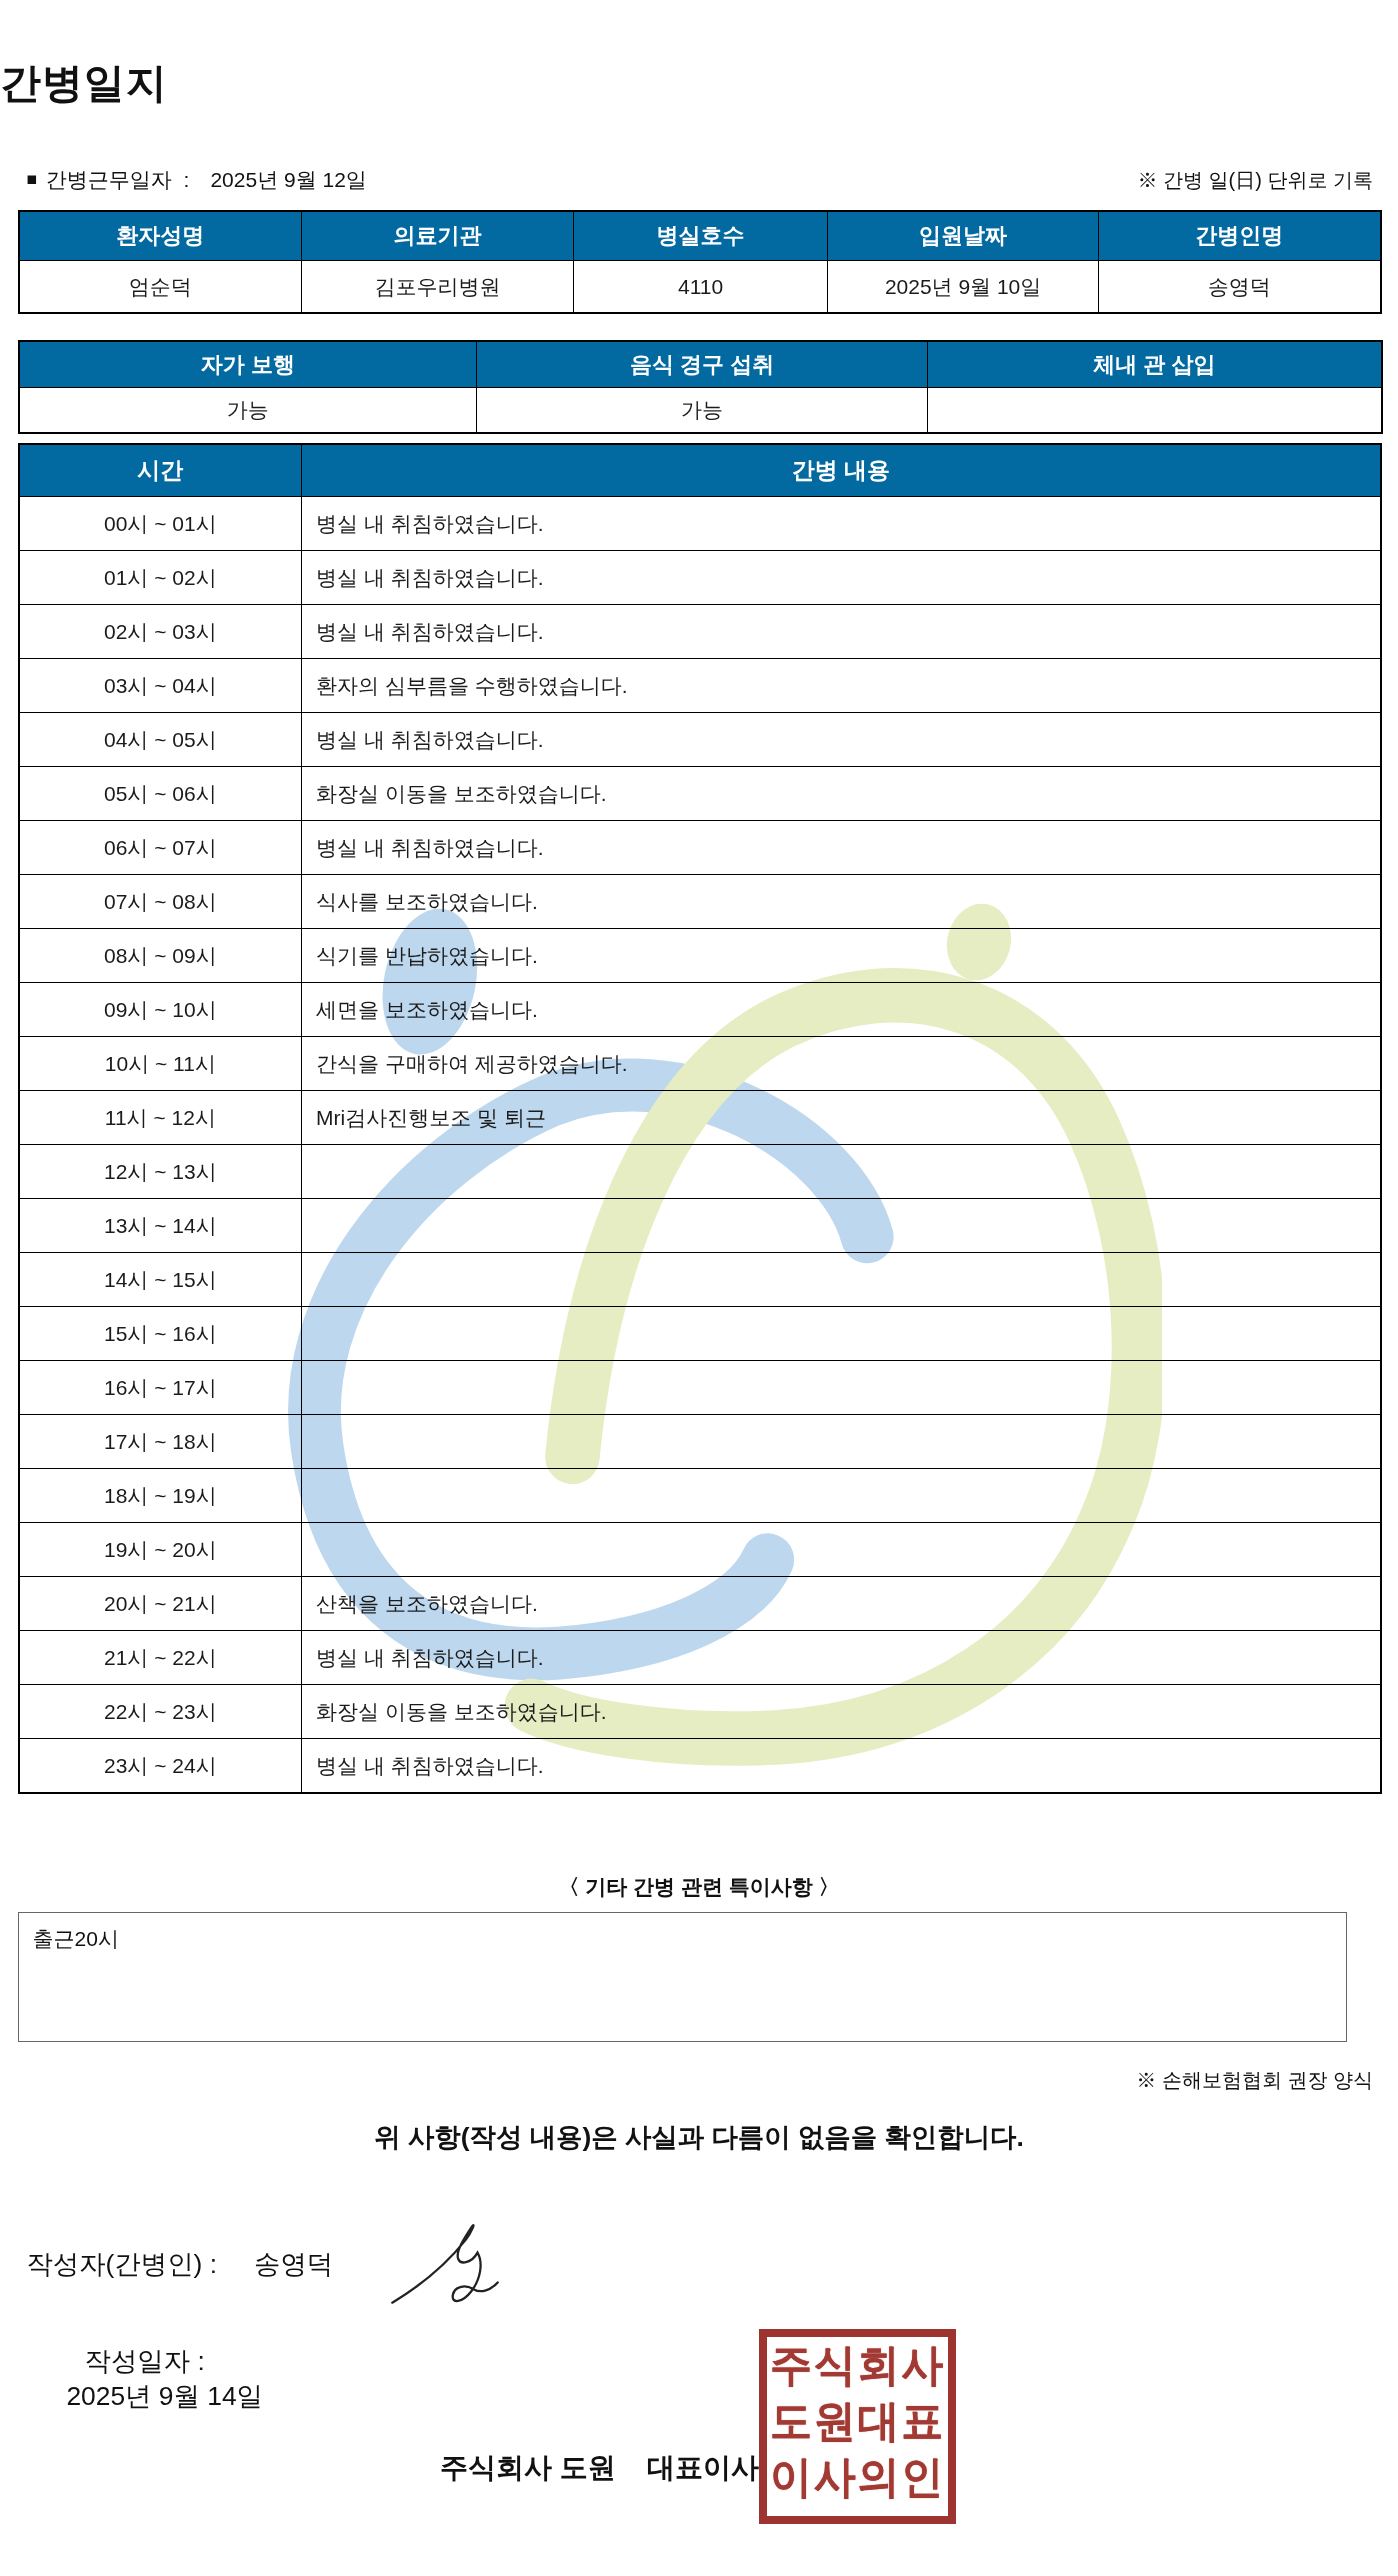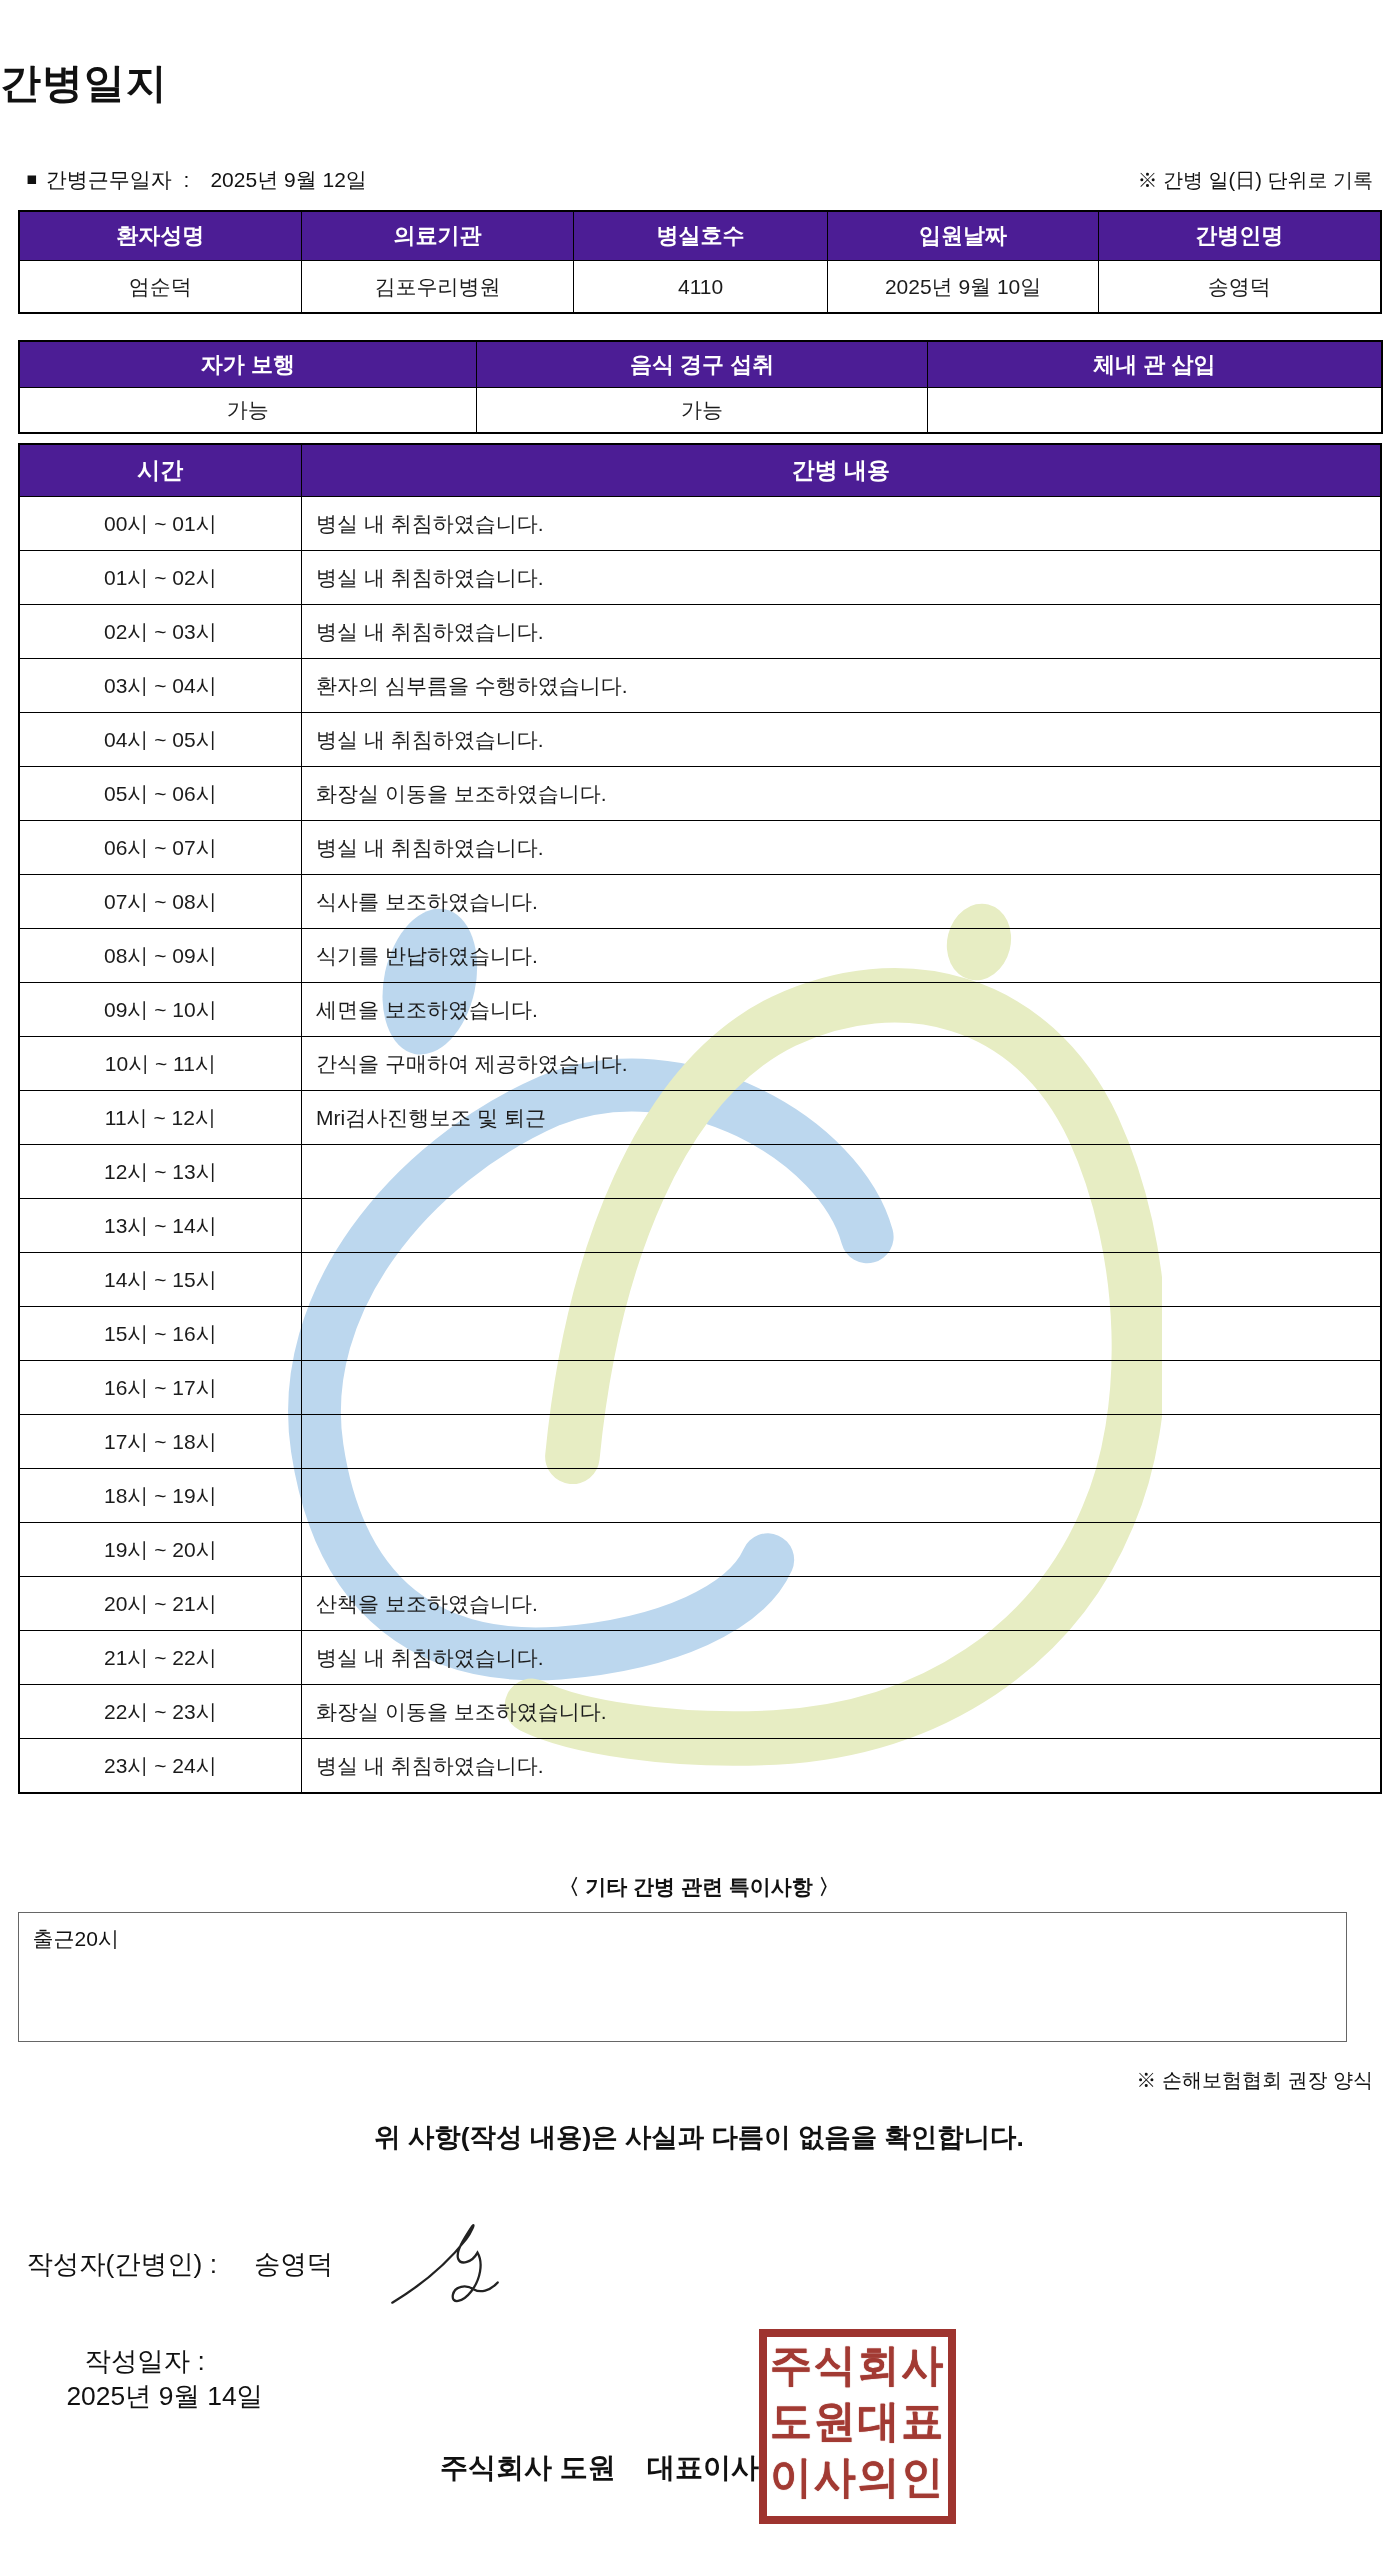--- a/index.html
+++ b/index.html
@@ -16,21 +16,21 @@
   
   .meta-row{top:166px; left:26.4px; right:25px; display:flex; justify-content:space-between; align-items:flex-end; font-size:21px;}
   .meta-left{display:flex; align-items:center; gap:8.8px; white-space:pre;}
   .bullet{display:inline-block; font-size:17.6px; transform:translateY(-0.9px);}
   .meta-left .val{margin-left:12.3px;}
   .meta-note{font-size:20px;}
 
   table{border-collapse:collapse; table-layout:fixed; width:1363px; background:transparent;}
   table.t{border:2.6px solid #000;}
   th,td{border:1.8px solid #000; text-align:center; vertical-align:middle; padding:0 5.3px; overflow:hidden;}
-  th{background:#4c1d95; color:#fff; font-weight:700; font-size:22px;}
+  th{background:#0369a1; color:#fff; font-weight:700; font-size:22px;}
   td{font-size:21px; color:#1b1b1b; background:transparent;}
 
   .table1{top:210px; left:17.6px;}
   .table1 th{height:48px;}
   .table1 td{height:51px;}
 
   .table2{top:340px; left:17.6px;}
   .table2 th{height:45px;}
   .table2 td{height:44px;}
 

